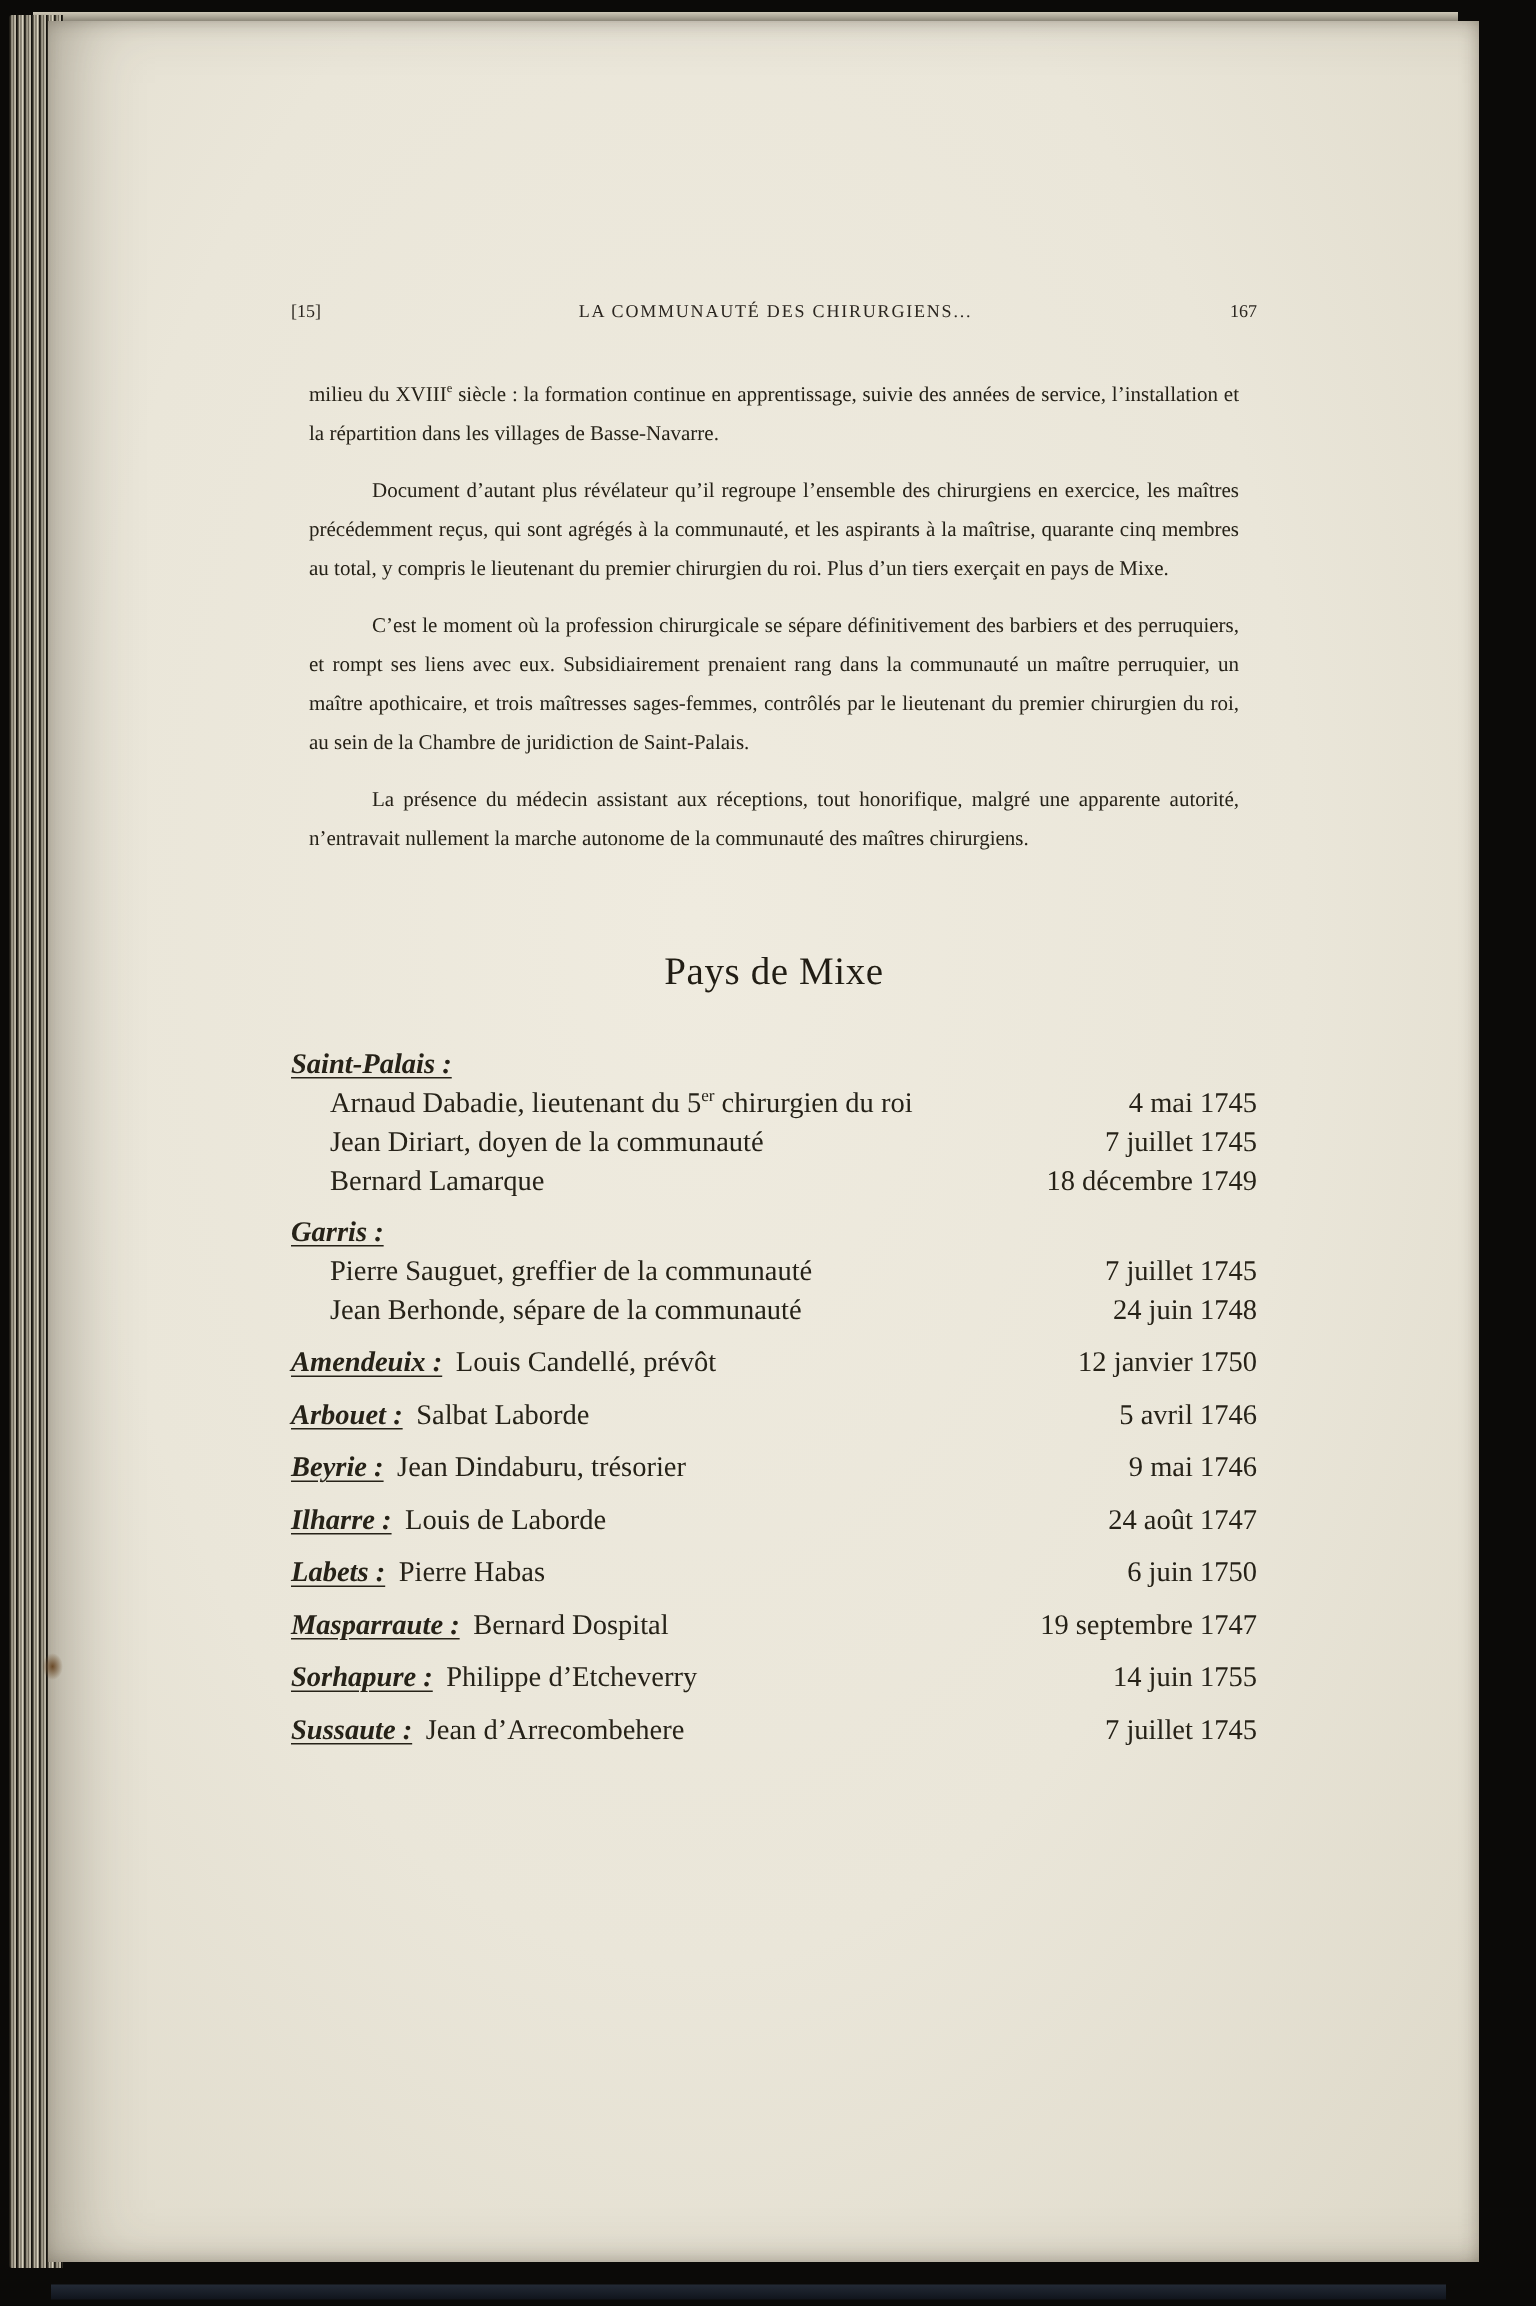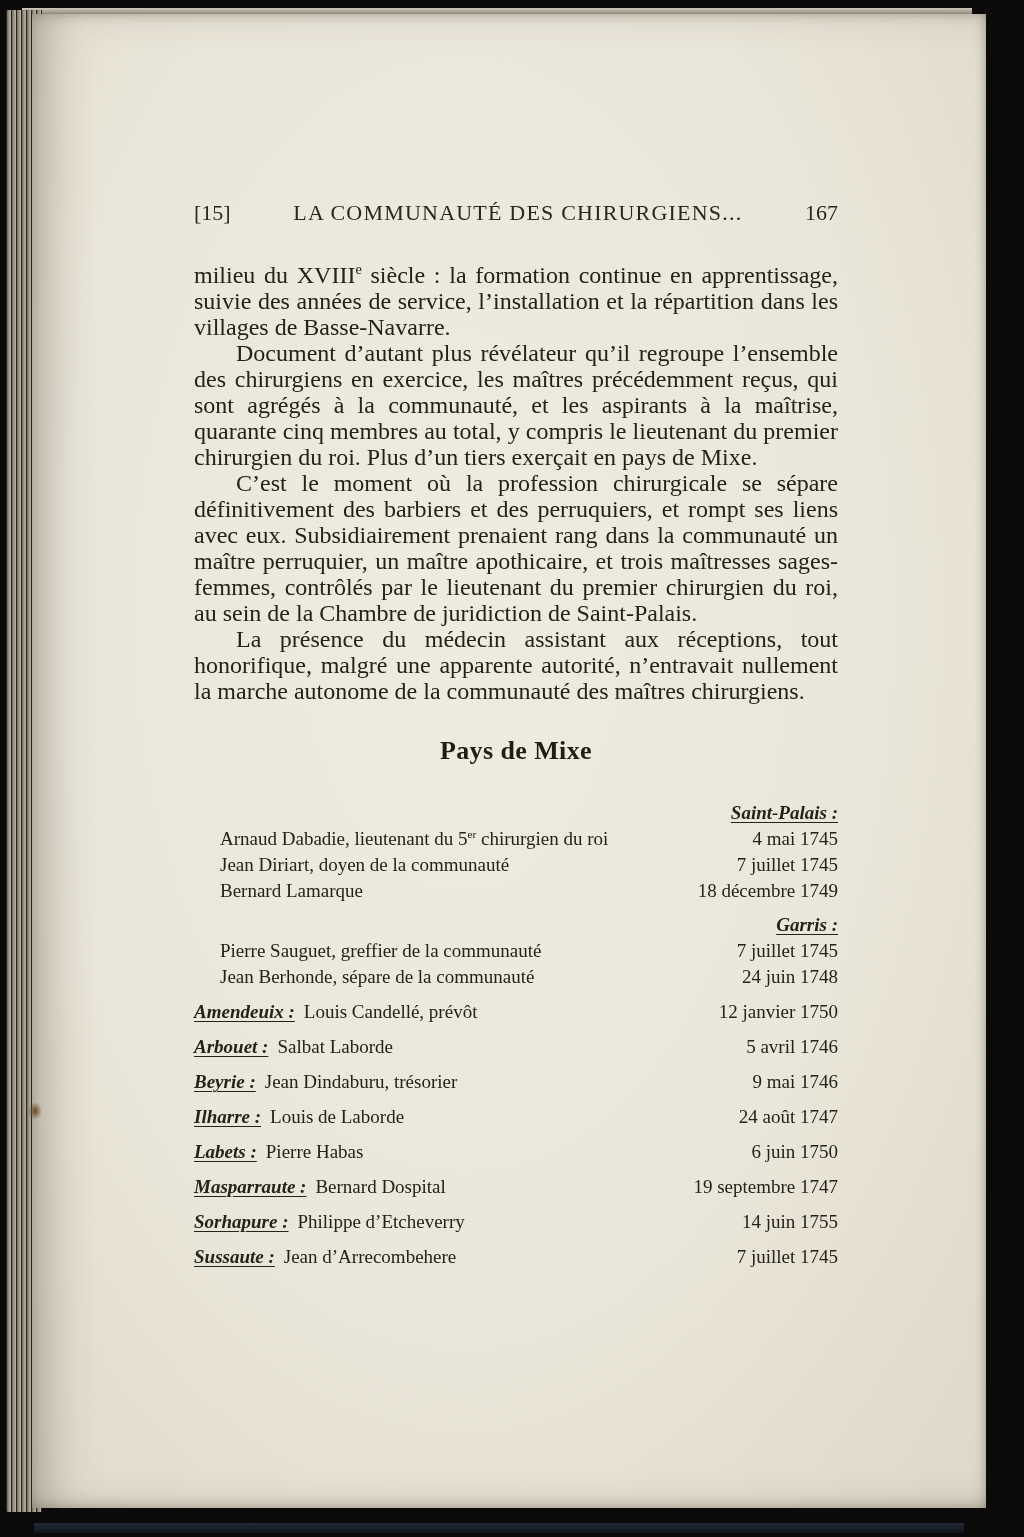--- a/index.html
+++ b/index.html
@@ -40,36 +40,36 @@
     position:absolute;left:-4px;top:1088px;width:14px;height:18px;
     background:radial-gradient(ellipse,#6a4a28 0%,rgba(106,74,40,0) 70%);
     border-radius:50%;
   }
   .content{
     position:absolute;left:162px;top:186px;width:644px;
     color:#262218;
   }
   .running-head{
     display:flex;align-items:center;justify-content:space-between;
-    font-size:22px;margin-bottom:36px;color:#2b2620;
+    font-size:12px;margin-bottom:36px;color:#2b2620;
   }
   .running-head .rh-title{letter-spacing:1.2px;}
   .body-text p{
-    margin:0;font-size:24px;line-height:26px;text-align:justify;
+    margin:12px;font-size:14px;line-height:26px;text-align:justify;
   }
   .body-text p.indent{text-indent:42px;}
   sup.sups{font-size:0.6em;vertical-align:super;line-height:0;}
   .section-title{
-    margin-top:32px;margin-bottom:34px;
-    text-align:center;font-size:26px;font-weight:bold;letter-spacing:.4px;
+    margin-top:60px;margin-bottom:34px;
+    text-align:center;font-size:26px;font-weight:normal;letter-spacing:.4px;
     color:#211d14;
   }
   .list{font-size:19px;line-height:26px;}
   .row{display:flex;align-items:baseline;}
-  .row.place{margin-top:8px;justify-content:flex-end;}
+  .row.place{margin-top:8px;}
   .row.pe{margin-top:9px;}
   .place-label{
     font-style:italic;font-weight:bold;
     text-decoration:underline;text-underline-offset:3px;text-decoration-thickness:1px;
   }
   .entry-name{flex:1;padding-left:26px;}
   .pe-name{flex:1;margin-left:9px;}
   .entry-date{white-space:nowrap;padding-left:12px;}
 </style>
 </head>

